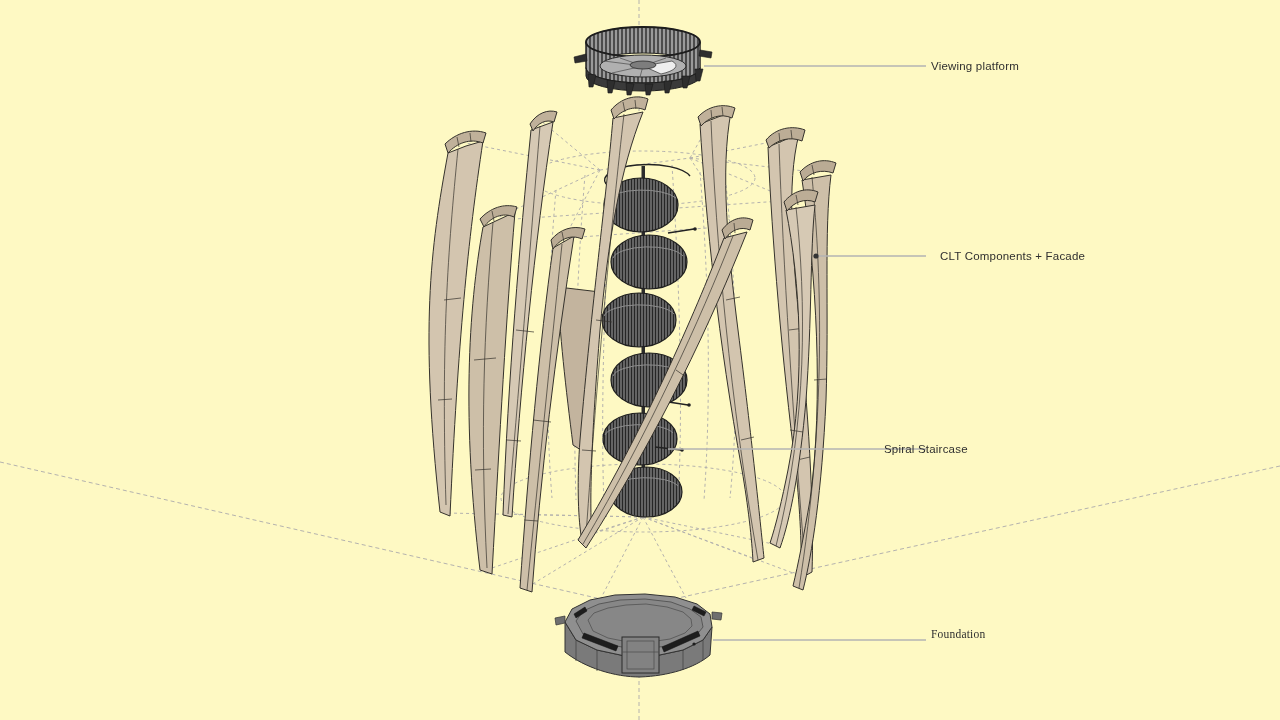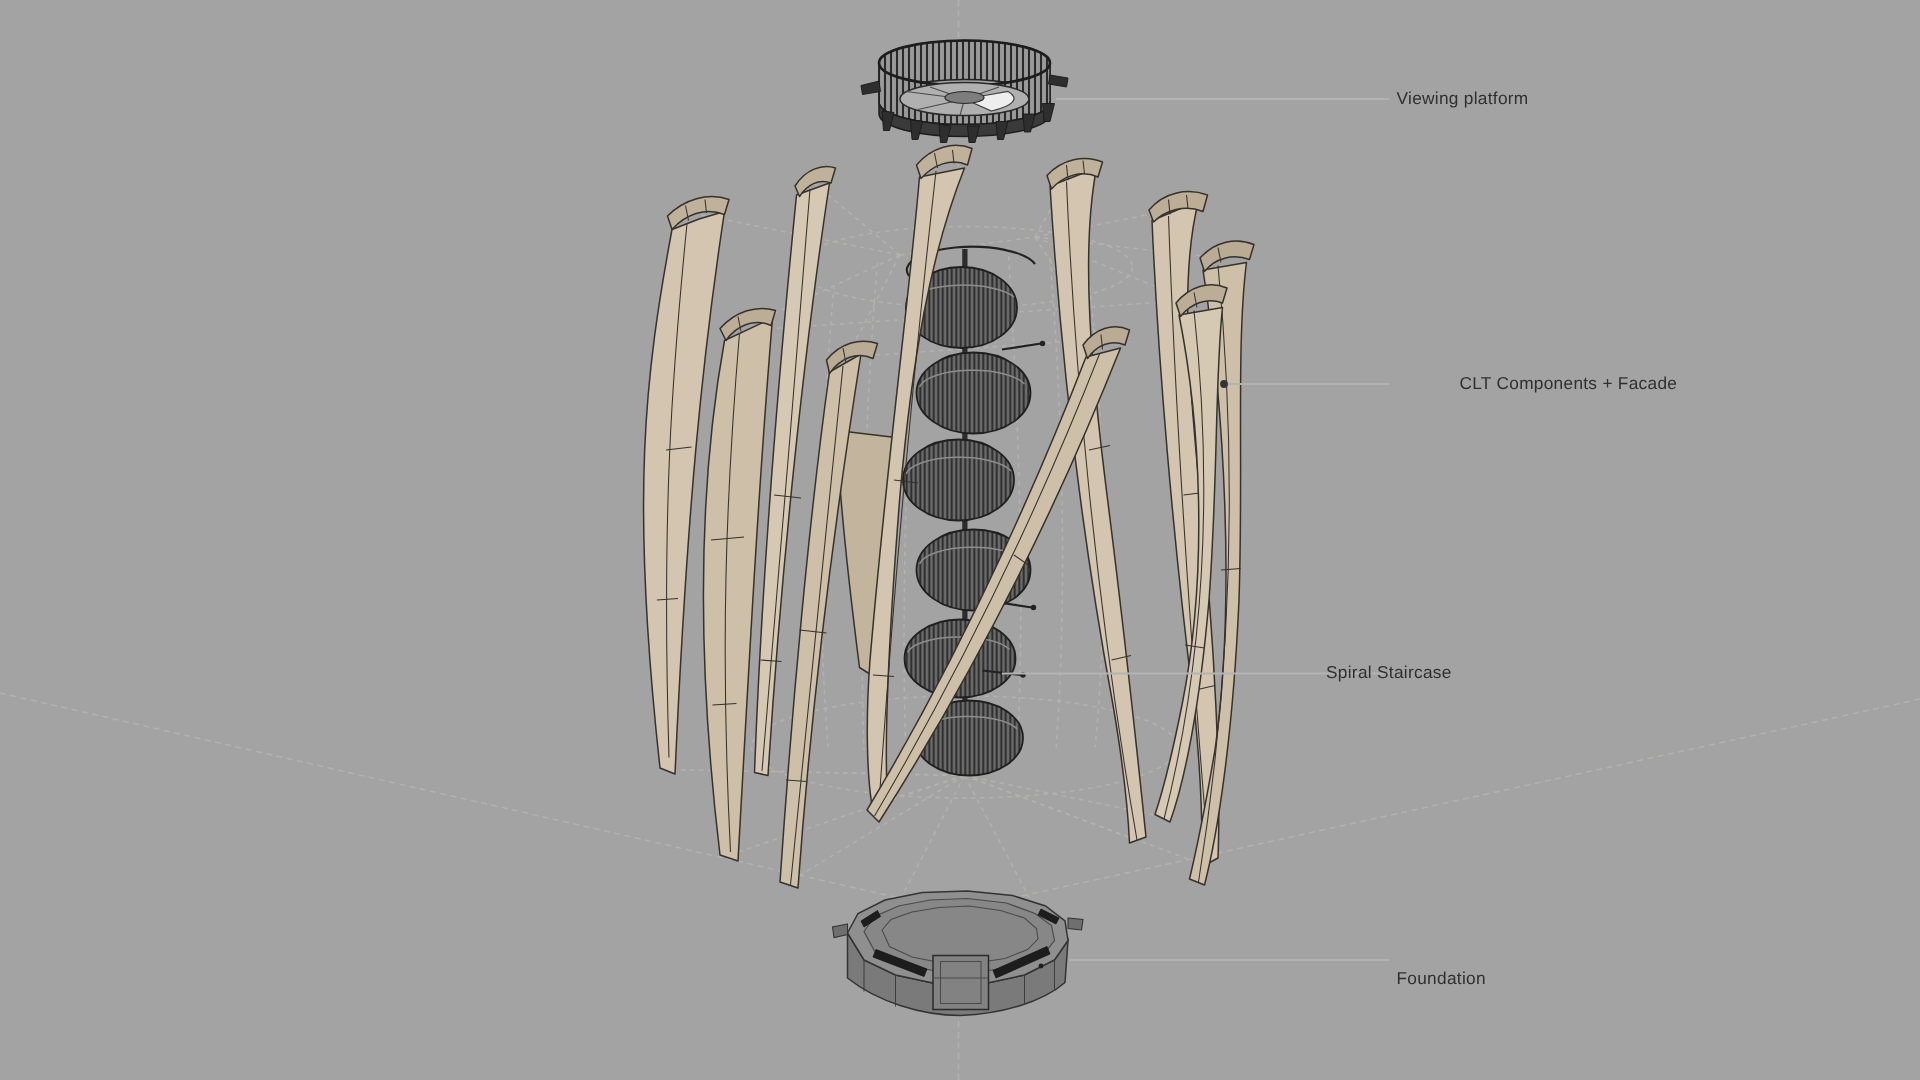--- a/index.html
+++ b/index.html
@@ -1,17 +1,17 @@
 <!DOCTYPE html>
 <html><head>
 <meta charset="utf-8">
 <style>
   html,body{margin:0;padding:0;background:#ffffff;}
   .stage{
-    position:relative;width:1280px;height:720px;background:#a3a3a3;overflow:hidden;
+    position:relative;width:1280px;height:720px;background:#fef9c3;overflow:hidden;
     font-family:"Liberation Sans", sans-serif;
   }
   .stage svg{position:absolute;left:0;top:0;}
   .annotation{
     position:absolute;
     font-size:11.5px;
     letter-spacing:0.2px;
     color:#2f2f2f;
     line-height:14px;
     white-space:nowrap;
@@ -281,17 +281,17 @@
   <g stroke="#b3b3b3" stroke-width="1.3">
     <line x1="704" y1="66" x2="926" y2="66"></line>
     <line x1="818" y1="256" x2="926" y2="256"></line>
     <circle cx="816" cy="256" r="2.6" fill="#333333" stroke="none"></circle>
     <line x1="668" y1="449" x2="926" y2="449"></line>
     <line x1="713" y1="640" x2="926" y2="640"></line>
   </g>
 </svg>
 
 <span class="annotation" style="left:931px;top:59px;">Viewing platform</span>
-<span class="annotation" style="left:973px;top:249px;">CLT Components + Facade</span>
+<span class="annotation" style="left:940px;top:249px;">CLT Components + Facade</span>
 <span class="annotation" style="left:884px;top:442px;">Spiral Staircase</span>
-<span class="annotation" style="left:931px;top:646px;">Foundation</span>
+<span class="annotation" style="left:931px;top:627px;font-family:Liberation Serif, serif;">Foundation</span>
 
 </div>
 
 </body></html>

